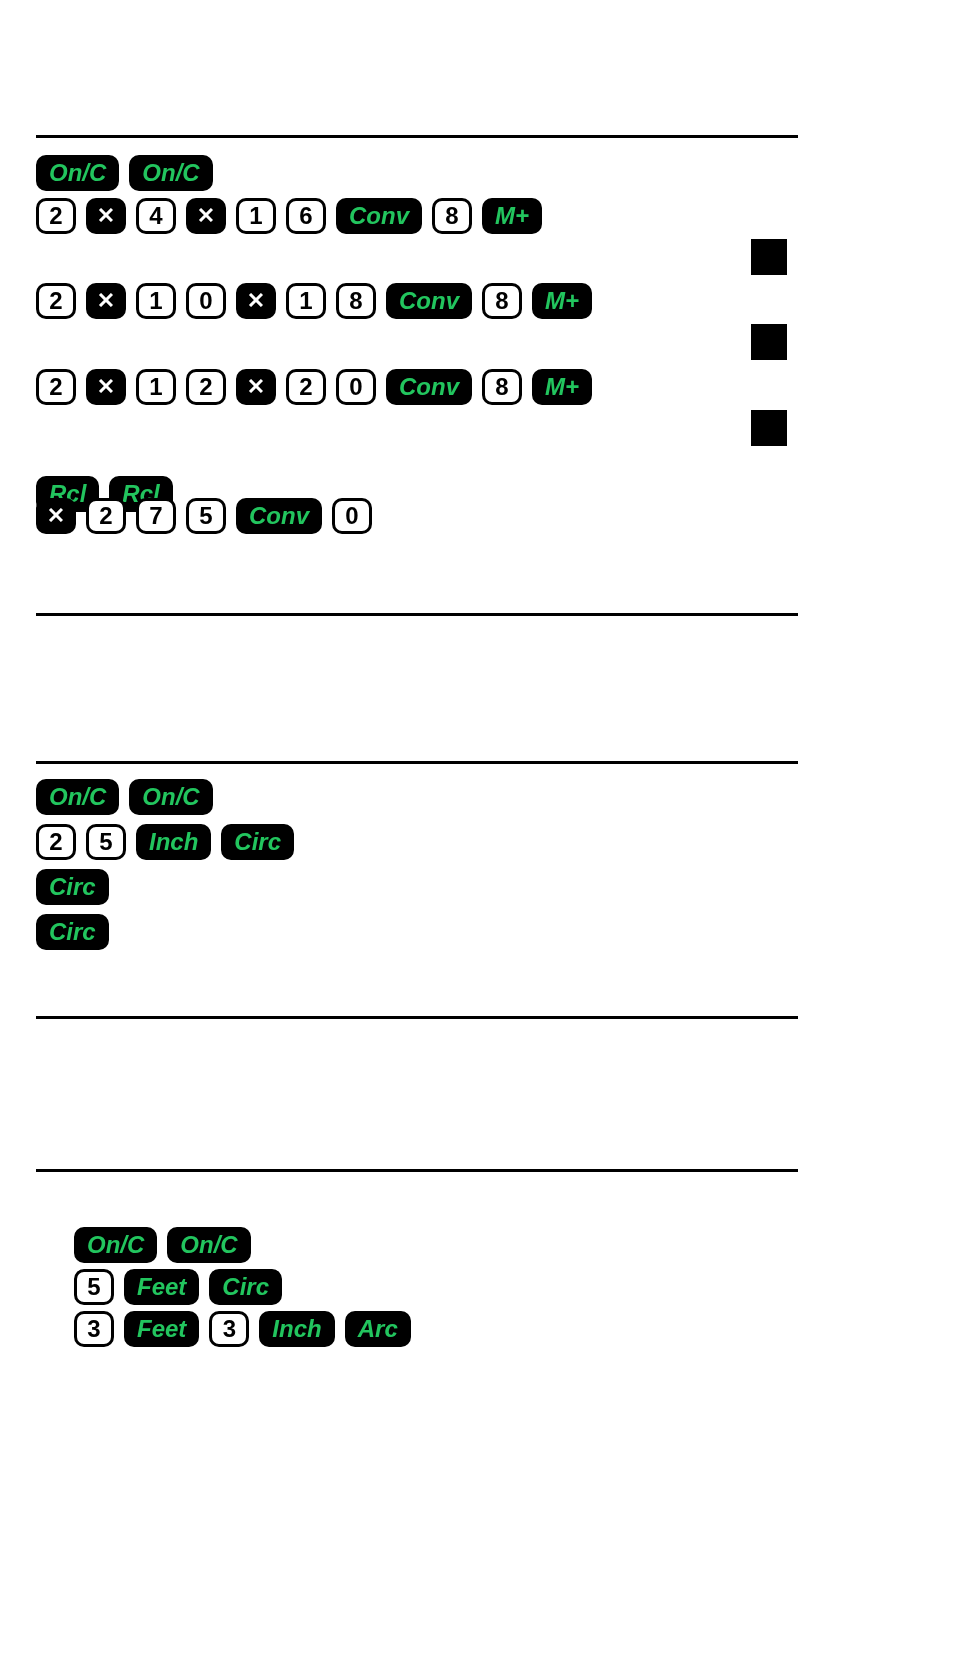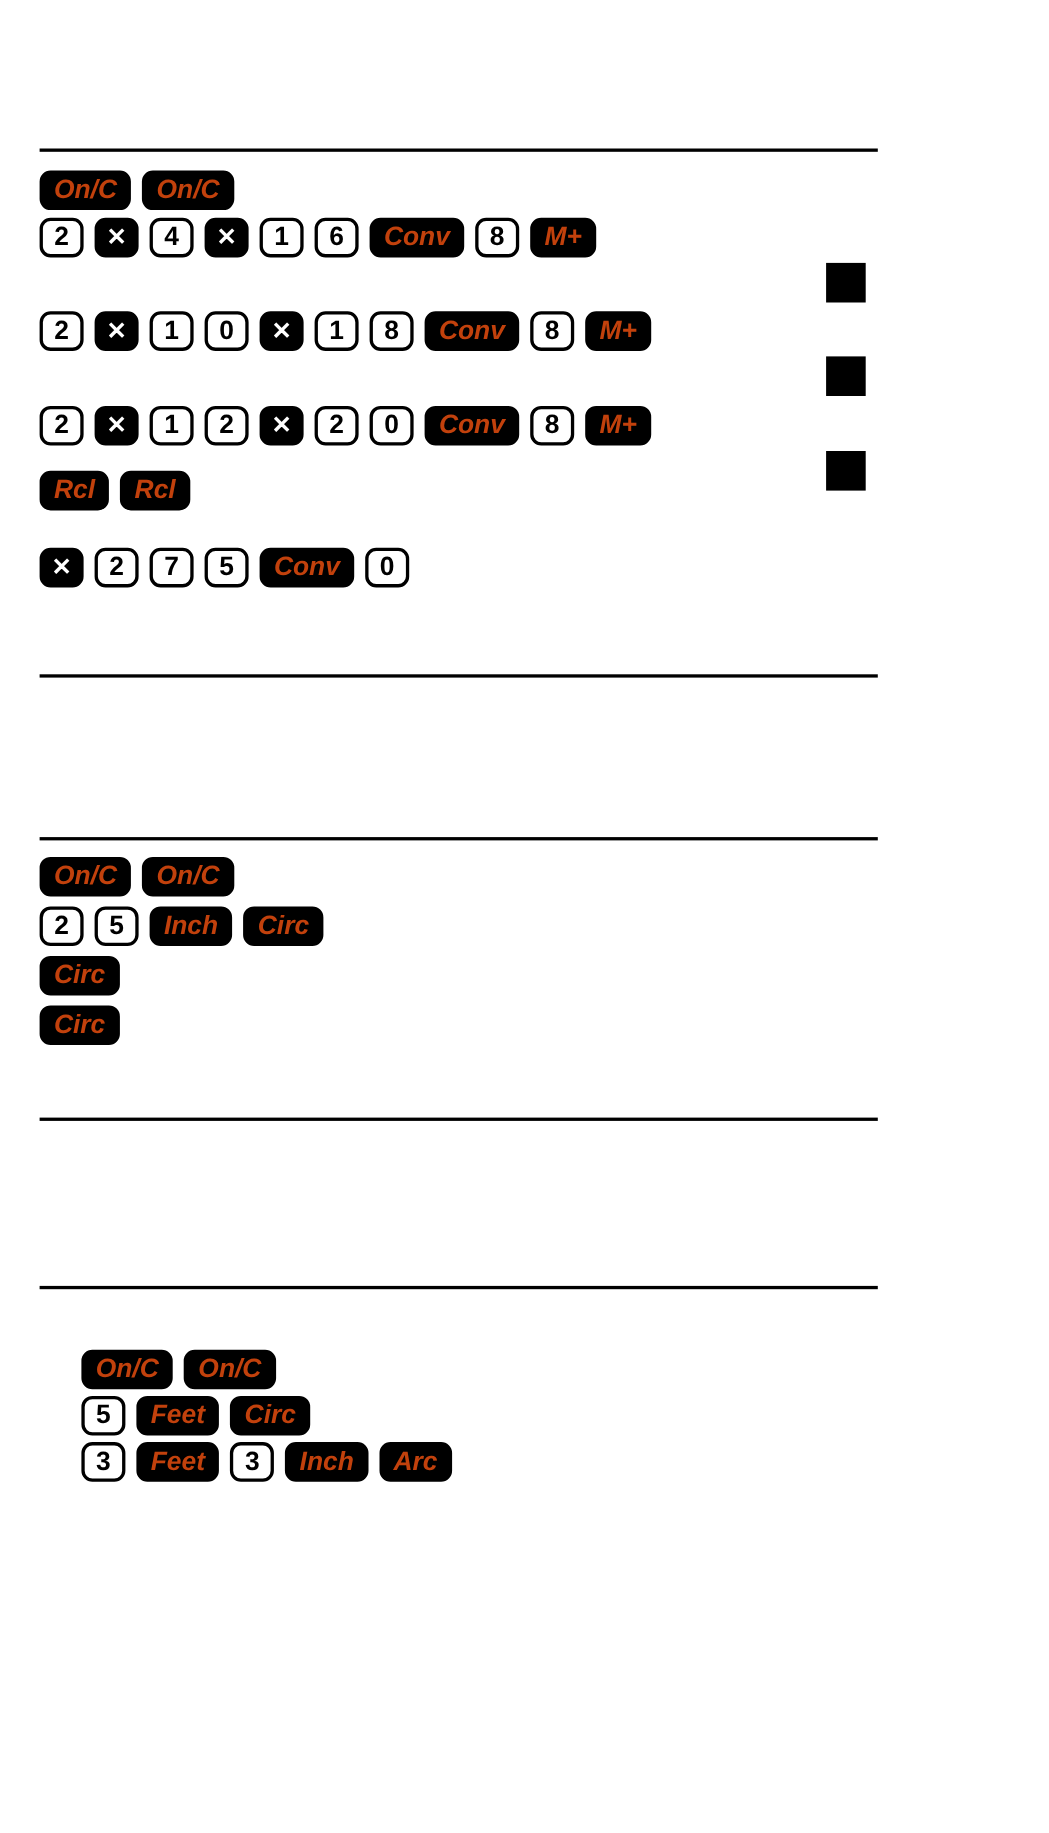--- a/index.html
+++ b/index.html
@@ -41,21 +41,21 @@
   .key.white {
     background: #fff;
     color: #000;
     border: 3px solid #000;
     min-width: 40px;
     font-style: normal;
     padding: 0 6px;
   }
   .key.black {
     background: #000;
-    color: #c2410c;
+    color: #22c55e;
     border: 3px solid #000;
   }
   .key.icon {
     background: #000;
     color: #fff;
     border: 3px solid #000;
     min-width: 40px;
     font-style: normal;
     padding: 0 6px;
     font-size: 22px;
@@ -108,21 +108,21 @@
   <span class="key white">1</span>
   <span class="key white">2</span>
   <span class="key icon">✕</span>
   <span class="key white">2</span>
   <span class="key white">0</span>
   <span class="key black">Conv</span>
   <span class="key white">8</span>
   <span class="key black">M+</span>
 </div>
 
-<div class="row" style="top:428px;text-align:right;">
+<div class="row" style="top:476px;text-align:right;">
   <span class="key black">Rcl</span>
   <span class="key black">Rcl</span>
 </div>
 
 <div class="row" style="top:498px;">
   <span class="key icon">✕</span>
   <span class="key white">2</span>
   <span class="key white">7</span>
   <span class="key white">5</span>
   <span class="key black">Conv</span>

